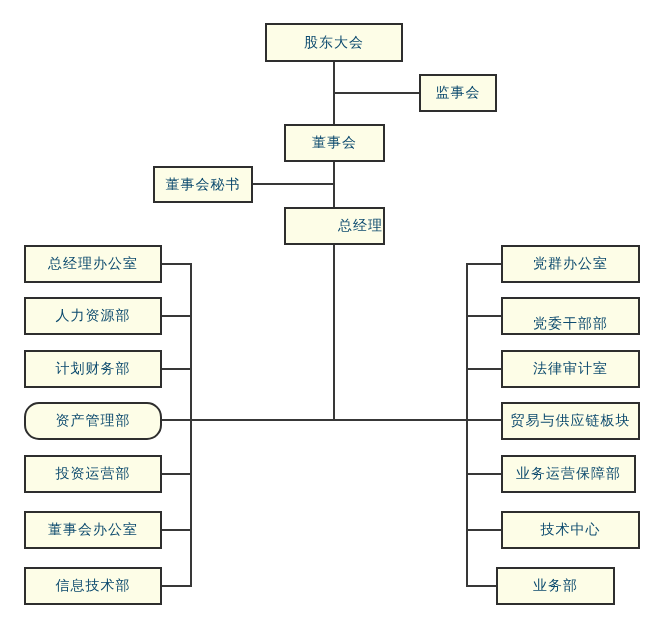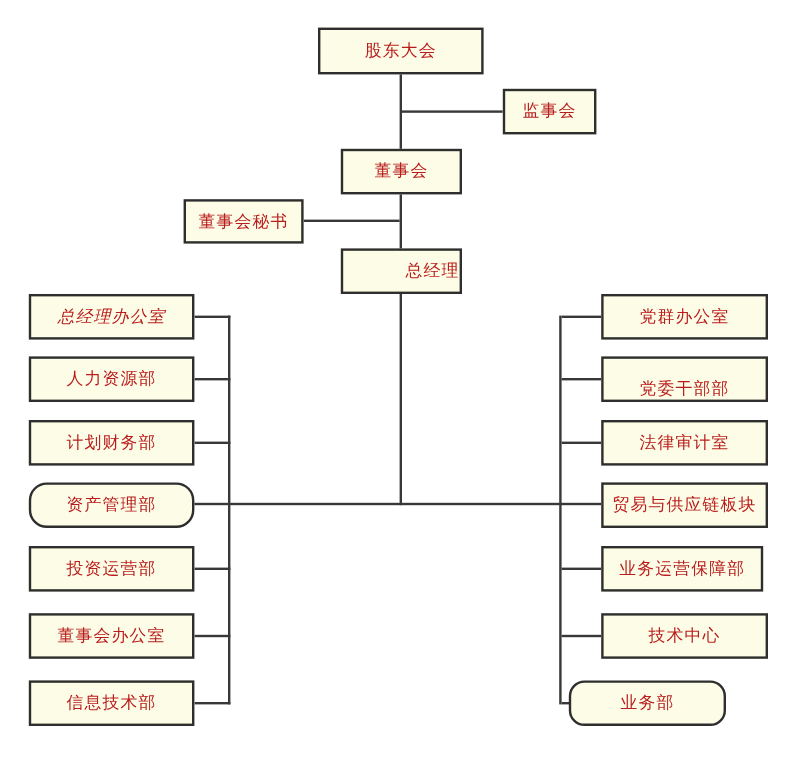--- a/index.html
+++ b/index.html
@@ -13,21 +13,21 @@
   }
   .node {
     position: absolute;
     box-sizing: border-box;
     background: #FDFDE7;
     border: 2px solid #2e2e2e;
     display: flex;
     align-items: center;
     justify-content: center;
     font-size: 14px;
-    color: #b91c1c;
+    color: #0c4a6e;
     letter-spacing: 1px;
     white-space: nowrap;
   }
   .hline, .vline { position: absolute; background: #383838; }
   .hline { height: 2px; }
   .vline { width: 2px; }
 </style>
 </head>
 <body>
 
@@ -66,21 +66,21 @@
   <div class="node" style="left:284px; top:124px; width:101px; height:38px;font-family:Liberation Serif, serif;">
     <span>董事会</span>
   </div>
   <div class="node" style="left:153px; top:166px; width:100px; height:37px;">
     <span>董事会秘书</span>
   </div>
   <div class="node" style="left:284px; top:207px; width:101px; height:38px;justify-content:flex-end;">
     <span>总经理</span>
   </div>
 
-  <div class="node" style="left:24px; top:245px; width:138px; height:38px;font-style:italic;">
+  <div class="node" style="left:24px; top:245px; width:138px; height:38px;">
     <span>总经理办公室</span>
   </div>
   <div class="node" style="left:24px; top:297px; width:138px; height:38px;">
     <span>人力资源部</span>
   </div>
   <div class="node" style="left:24px; top:350px; width:138px; height:38px;">
     <span>计划财务部</span>
   </div>
   <div class="node" style="left:24px; top:402px; width:138px; height:38px;border-radius:15px;">
     <span>资产管理部</span>
@@ -106,17 +106,17 @@
   </div>
   <div class="node" style="left:501px; top:402px; width:139px; height:38px;">
     <span>贸易与供应链板块</span>
   </div>
   <div class="node" style="left:501px; top:455px; width:135px; height:38px;">
     <span>业务运营保障部</span>
   </div>
   <div class="node" style="left:501px; top:511px; width:139px; height:38px;">
     <span>技术中心</span>
   </div>
-  <div class="node" style="left:474px; top:567px; width:131px; height:38px;border-radius:13px;">
+  <div class="node" style="left:496px; top:567px; width:119px; height:38px;">
     <span>业务部</span>
   </div>
 
 </div>
 
 </body></html>

